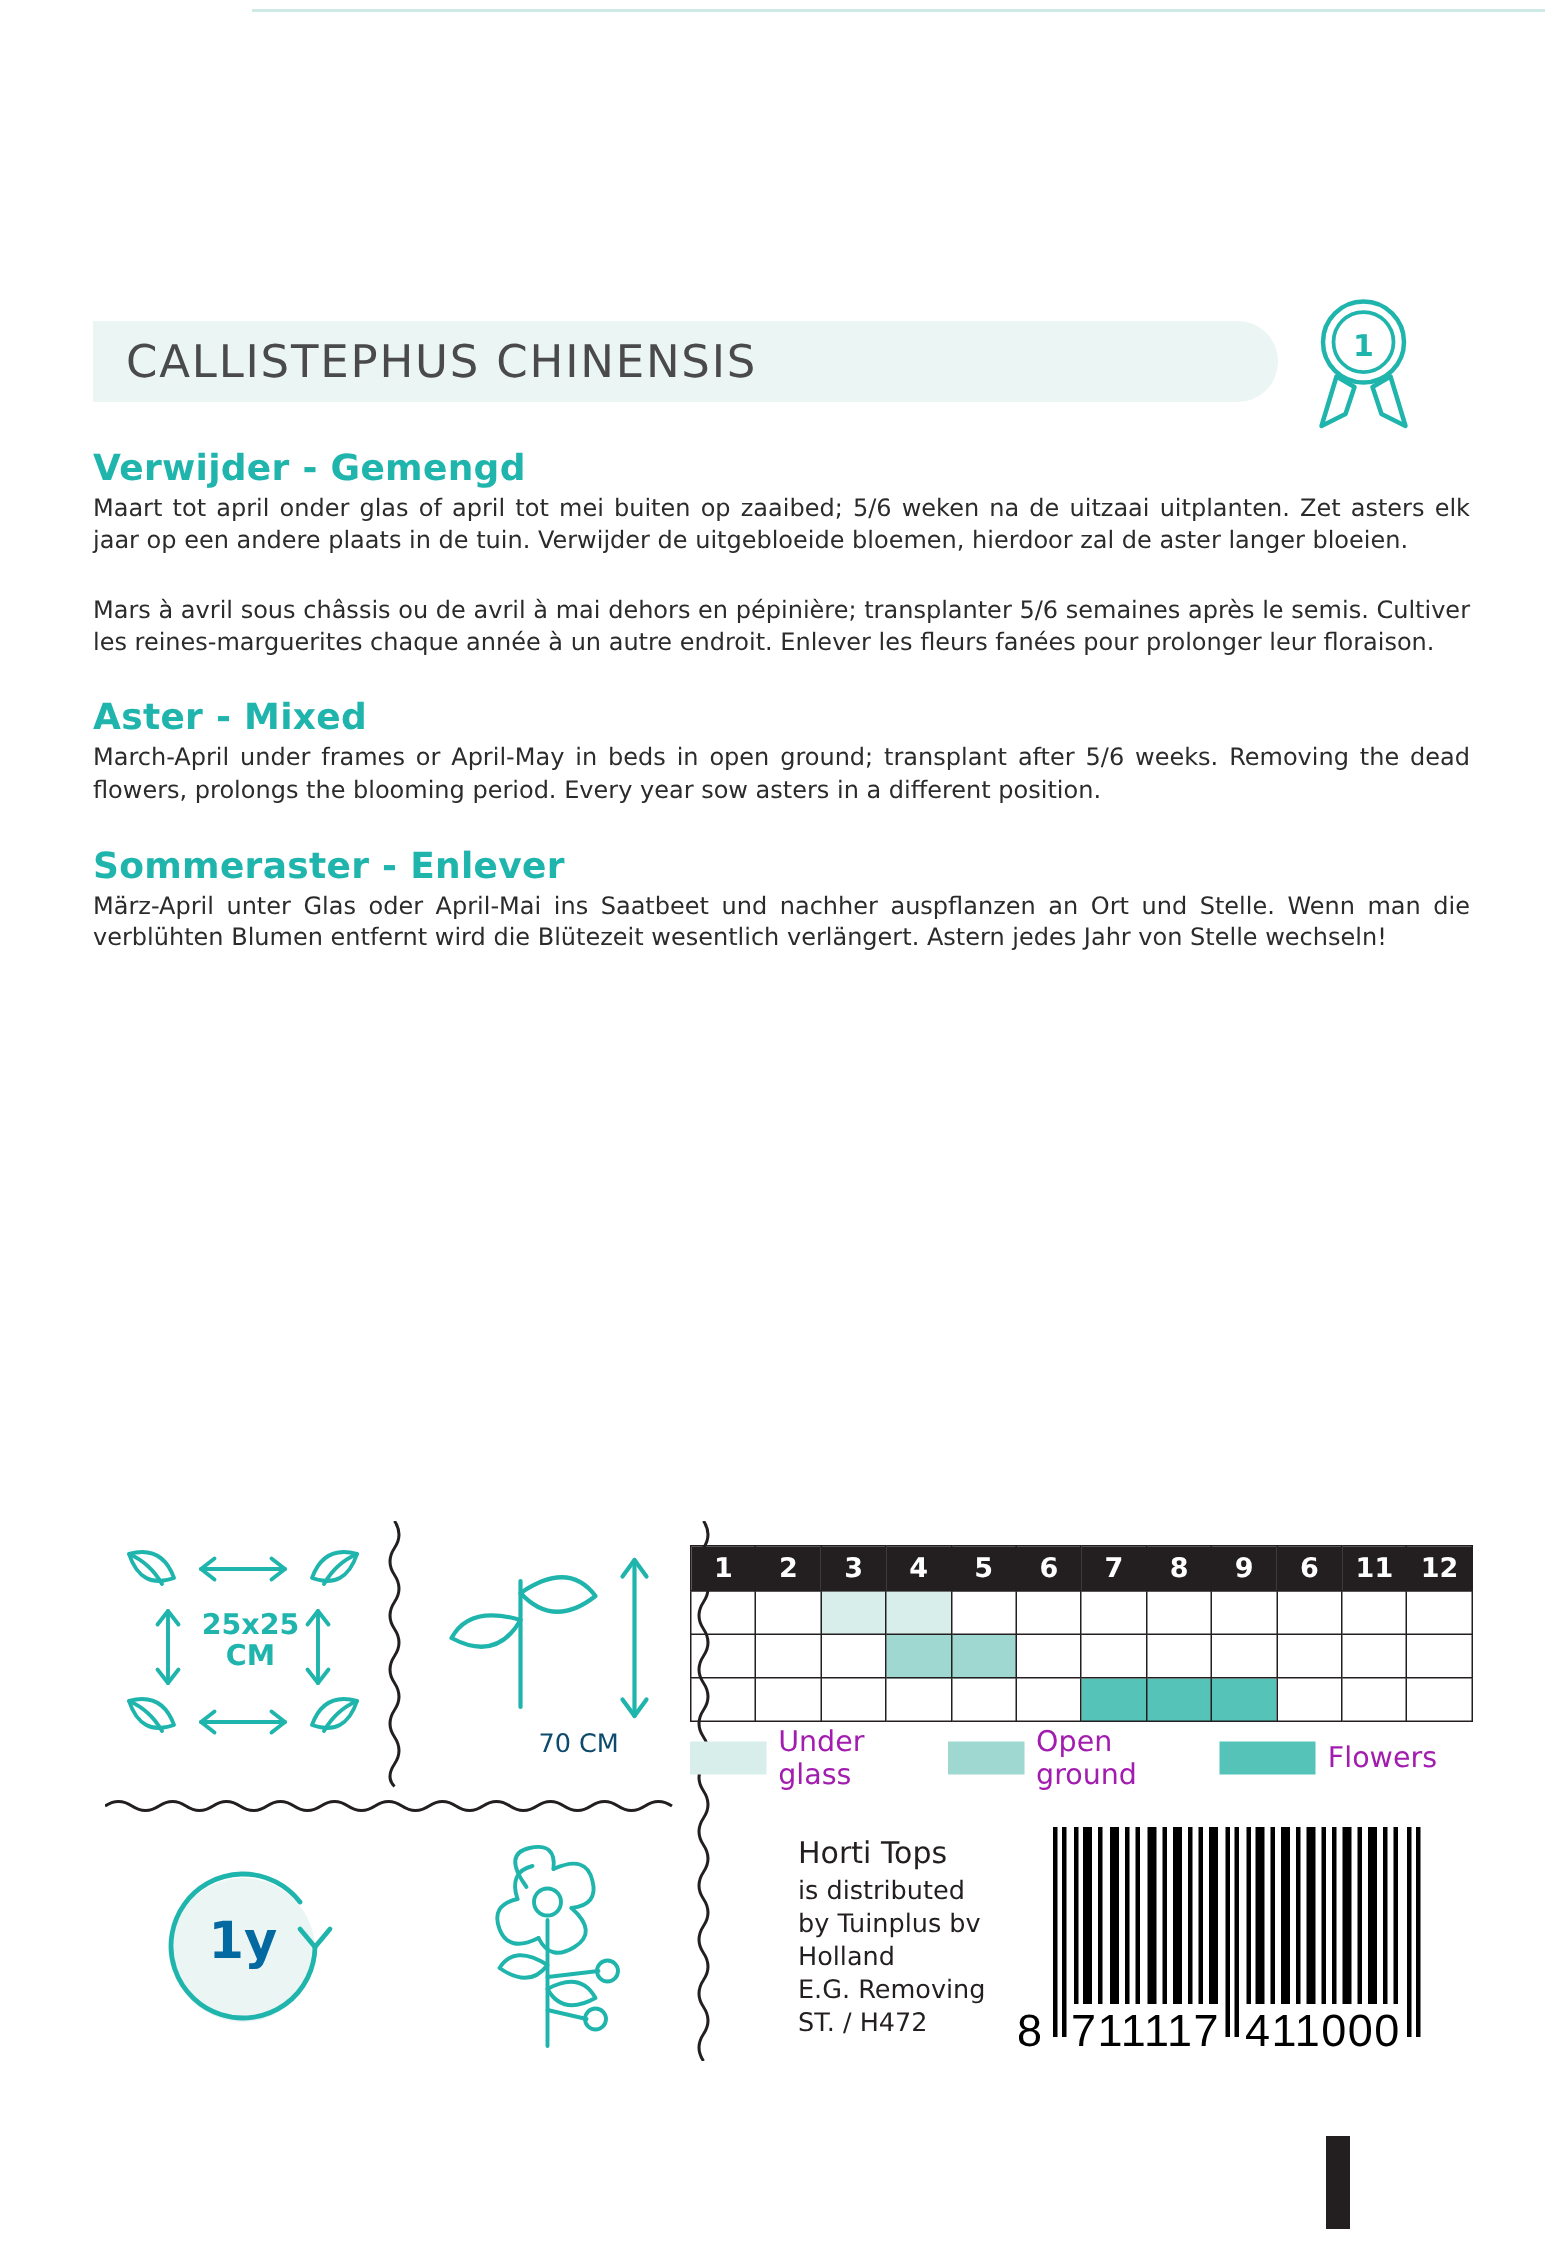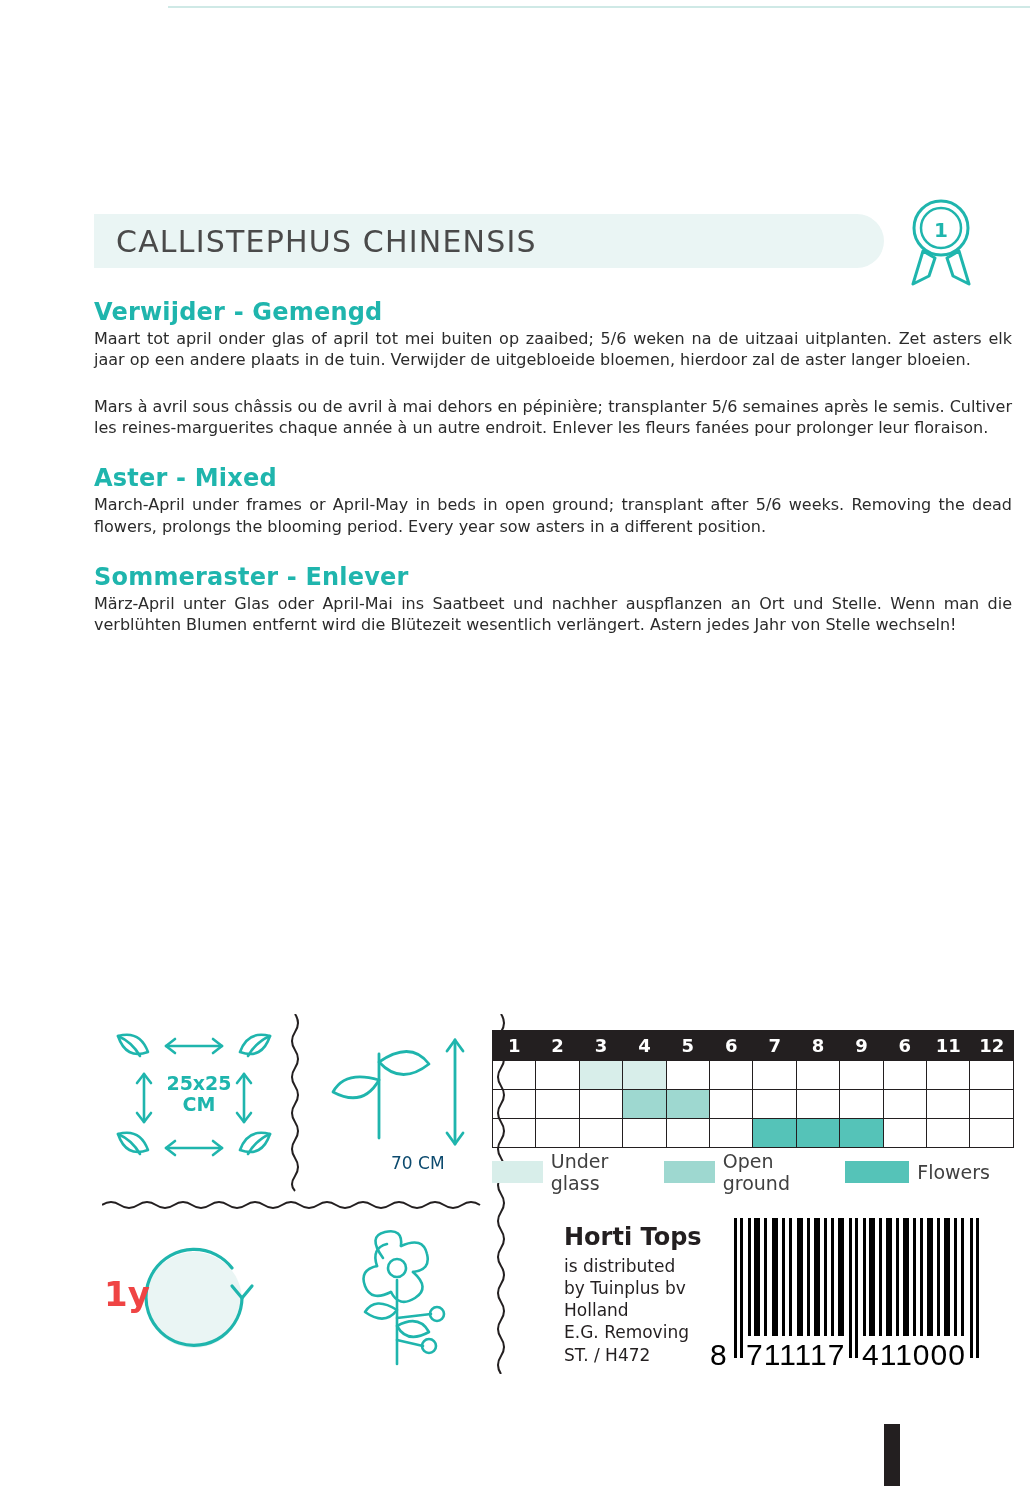--- a/index.html
+++ b/index.html
@@ -23,21 +23,20 @@
     height: 2px;
     background: #cfe9e6;
   }
 
   .page {
     position: absolute;
     left: 62px;
     top: 0;
     width: 920px;
     height: 1503px;
-    margin-left: 32px;
   }
 
   
   .title-band {
     position: absolute;
     left: 0;
     top: 214px;
     width: 790px;
     height: 54px;
     background: #eaf5f4;
@@ -123,23 +122,24 @@
     left: 82px; top: 135px;
     font-size: 17px;
     font-weight: 400;
     color: #0c4a6e;
     font-family: "DejaVu Sans", sans-serif;
   }
   .year-label {
     position: absolute;
     left: 0; top: 52px;
     width: 180px;
+    text-align: center;
     font-size: 34px;
     font-weight: 700;
-    color: #ef4444;
+    color: #0369a1;
     font-family: "DejaVu Sans", sans-serif;
   }
 
   
   .calendar {
     position: absolute;
     left: 398px;
     top: 30px;
     width: 522px;
   }
@@ -171,36 +171,36 @@
     left: 398px;
     top: 150px;
     width: 522px;
     display: flex;
     align-items: center;
   }
   .legend .item { display: flex; align-items: center; margin-right: 24px; }
   .legend .sw { width: 64px; height: 22px; display: inline-block; margin-right: 8px; }
   .legend .lb {
     font-size: 19px;
-    color: #404040;
+    color: #a21caf;
     font-family: "DejaVu Sans", sans-serif;
   }
 
   
   .footer-text {
     position: absolute;
     left: 470px;
     top: 222px;
     width: 180px;
     font-size: 17px;
     line-height: 1.3;
     color: #231f20;
     font-family: "DejaVu Sans", sans-serif;
   }
-  .footer-text .brand { font-weight: 700; font-size: 24px; display: block; margin-bottom: 2px; }
+  .footer-text .brand { font-weight: 400; font-size: 20px; display: block; margin-bottom: 2px; }
 
   .barcode {
     position: absolute;
     left: 610px;
     top: 218px;
     width: 300px;
     height: 150px;
   }
   .bars { position: absolute; left: 0; top: 0; height: 118px; width: 300px; }
   .bars i { position: absolute; top: 0; background: #000; height: 118px; }

